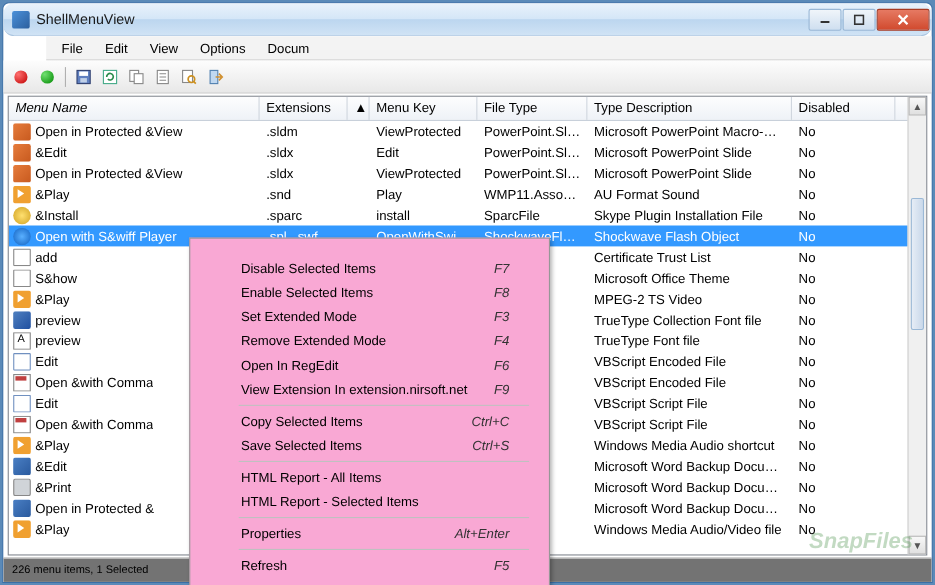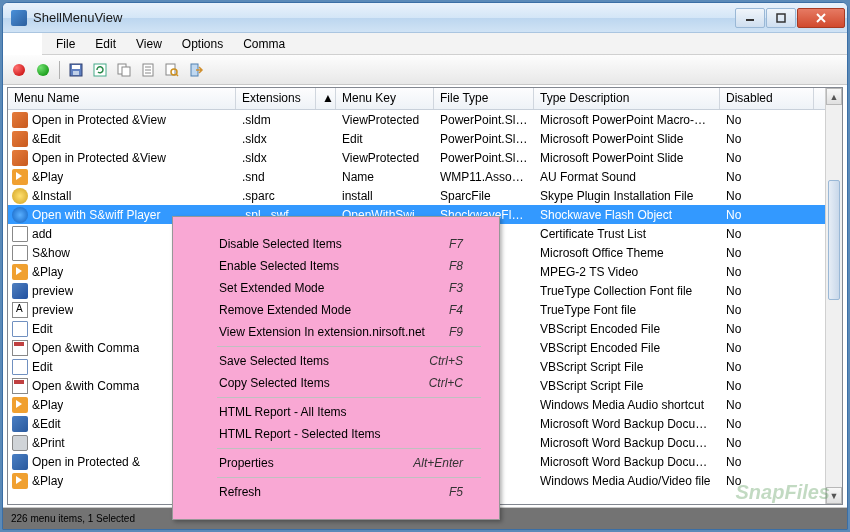--- a/index.html
+++ b/index.html
@@ -22,20 +22,21 @@
   flex-direction: column;
   overflow: hidden;
 }
 .titlebar {
   height: 30px;
   background: linear-gradient(to bottom, #e9f2fb 0%, #d4e6f7 50%, #bcd6ef 51%, #d0e3f5 100%);
   display: flex;
   align-items: center;
   padding: 0 2px 0 8px;
   border-bottom: 1px solid #aac5e0;
+  border-radius: 10px;
 }
 .title-icon {
   width: 16px; height: 16px;
   background: linear-gradient(135deg,#4a90d9,#2c5f9e);
   border-radius: 2px;
   margin-right: 6px;
 }
 .title-text { flex: 1; color: #1a1a1a; font-size: 13px; }
 .win-controls { display: flex; gap: 1px; }
 .win-btn {
@@ -102,21 +103,21 @@
   height: 22px;
   font-size: 12px;
 }
 .col {
   padding: 3px 6px;
   border-right: 1px solid #d0d6de;
   white-space: nowrap;
   overflow: hidden;
   text-overflow: ellipsis;
 }
-.c-name { width: 228px; }
+.c-name { width: 228px; font-style: italic; }
 .c-ext  { width: 80px; }
 .c-ext-sort { width: 20px; text-align: center; }
 .c-key  { width: 98px; }
 .c-type { width: 100px; }
 .c-desc { width: 186px; }
 .c-dis  { width: 94px; }
 .list-body {
   flex: 1;
   overflow: hidden;
   position: relative;
@@ -247,21 +248,21 @@
           </svg>
       </div>
     </div>
   </div>
 
   <div class="menubar">
     <span>File</span>
     <span>Edit</span>
     <span>View</span>
     <span>Options</span>
-    <span>Comma</span>
+    <span>Docum</span>
   </div>
 
   <div class="toolbar">
     <div class="tb-btn">
         <div class="dot-red"></div>
       </div>
     <div class="tb-btn">
         <div class="dot-green"></div>
       </div>
     <div class="tb-sep"></div>
@@ -354,21 +355,21 @@
           <div class="col c-desc">Microsoft PowerPoint Slide</div>
           <div class="col c-dis">No</div>
         </div>
         <div class="row">
           <div class="cell-name">
             <div class="row-icon ico-play"></div>
             <span>&amp;Play</span>
           </div>
           <div class="col c-ext">.snd</div>
           <div class="col c-ext-sort"></div>
-          <div class="col c-key">Name</div>
+          <div class="col c-key">Play</div>
           <div class="col c-type">WMP11.AssocFil...</div>
           <div class="col c-desc">AU Format Sound</div>
           <div class="col c-dis">No</div>
         </div>
         <div class="row">
           <div class="cell-name">
             <div class="row-icon ico-gear"></div>
             <span>&amp;Install</span>
           </div>
           <div class="col c-ext">.sparc</div>
@@ -583,32 +584,36 @@
     </div>
     <div class="cm-item">
       <span class="cm-label">Set Extended Mode</span>
       <span class="cm-shortcut">F3</span>
     </div>
     <div class="cm-item">
       <span class="cm-label">Remove Extended Mode</span>
       <span class="cm-shortcut">F4</span>
     </div>
     <div class="cm-item">
+      <span class="cm-label">Open In RegEdit</span>
+      <span class="cm-shortcut">F6</span>
+    </div>
+    <div class="cm-item">
       <span class="cm-label">View Extension In extension.nirsoft.net</span>
       <span class="cm-shortcut">F9</span>
     </div>
     <div class="cm-sep"></div>
     <div class="cm-item">
+      <span class="cm-label">Copy Selected Items</span>
+      <span class="cm-shortcut">Ctrl+C</span>
+    </div>
+    <div class="cm-item">
       <span class="cm-label">Save Selected Items</span>
       <span class="cm-shortcut">Ctrl+S</span>
     </div>
-    <div class="cm-item">
-      <span class="cm-label">Copy Selected Items</span>
-      <span class="cm-shortcut">Ctrl+C</span>
-    </div>
     <div class="cm-sep"></div>
     <div class="cm-item">
       <span class="cm-label">HTML Report - All Items</span>
       <span class="cm-shortcut"></span>
     </div>
     <div class="cm-item">
       <span class="cm-label">HTML Report - Selected Items</span>
       <span class="cm-shortcut"></span>
     </div>
     <div class="cm-sep"></div>

